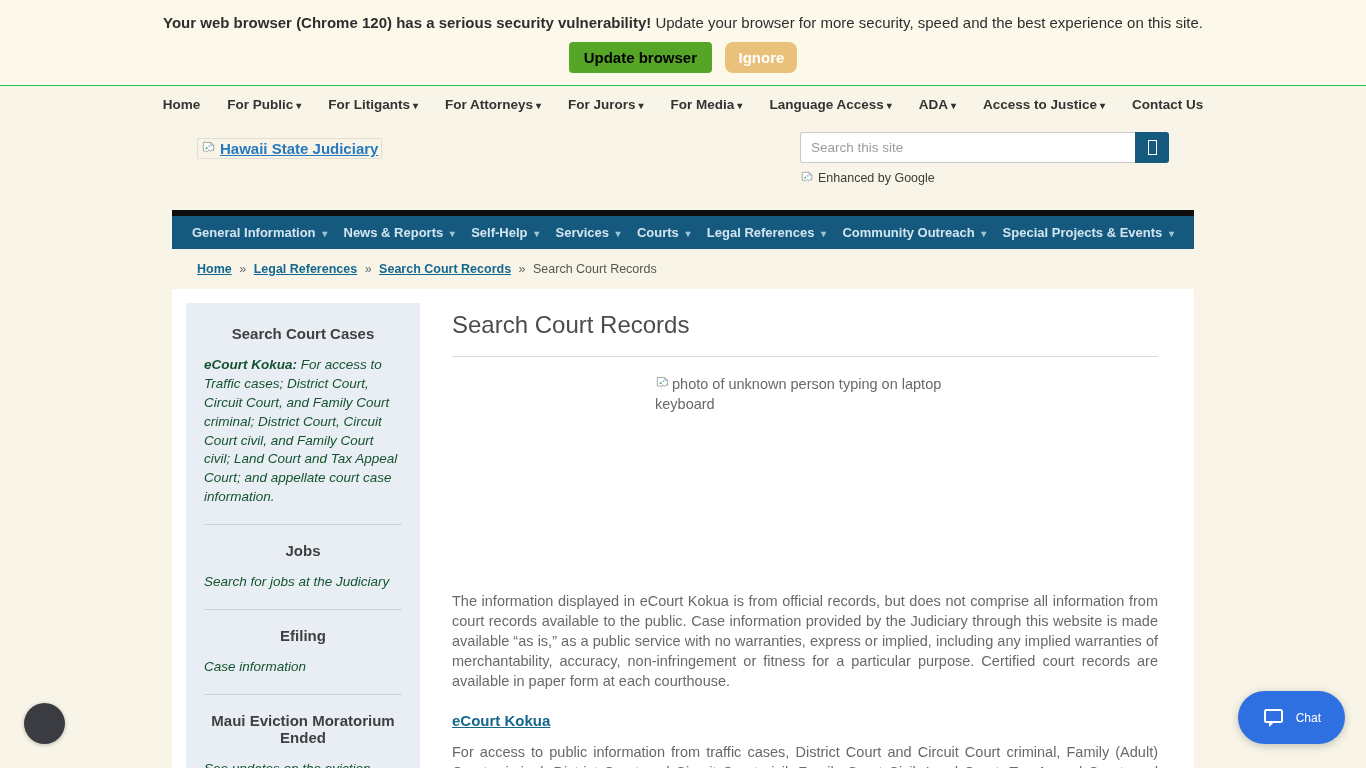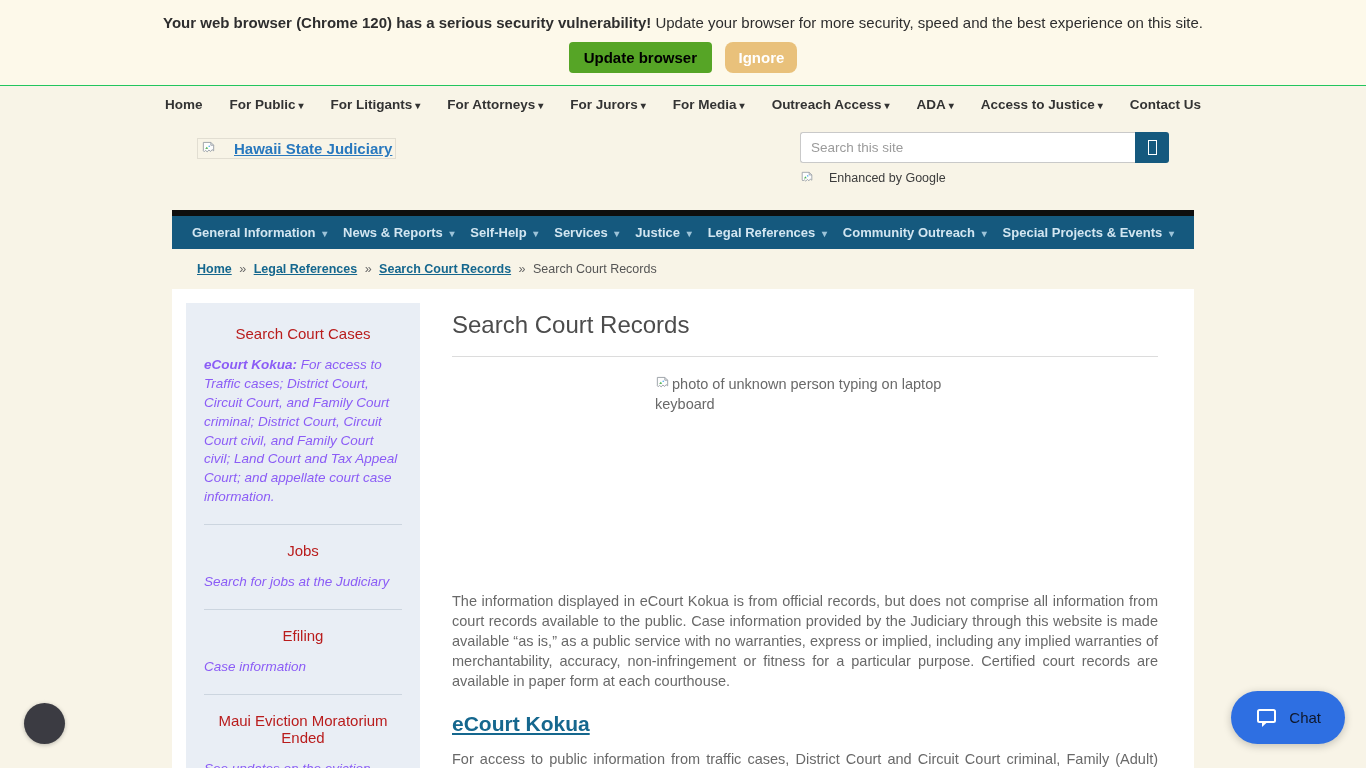--- a/index.html
+++ b/index.html
@@ -39,39 +39,39 @@
   }
   .utilnav .unav-item { cursor:pointer; white-space:nowrap; }
   .caret { font-size:10px; color:#333; margin-left:3px; }
 
   
   .header {
     width:1022px; margin:0 auto; padding:20px 25px 12px;
     display:flex; justify-content:space-between; align-items:flex-start;
   }
   .logo-link {
-    display:inline-flex; align-items:center; gap:16px;
+    display:inline-flex; align-items:center; gap:2px;
     color:#2878be; font-size:15px; font-weight:700; text-decoration:underline;
     border:1px solid #e2ded2; padding:1px 3px; cursor:pointer; margin-top:6px;
   }
   .search-area { display:flex; flex-direction:column; align-items:flex-start; }
   .search-row { display:flex; }
   .search-input {
     width:335px; height:31px; border:1px solid #c9c9c9; border-right:none;
     border-radius:3px 0 0 3px; background:#fff; padding:8px 10px;
     font-size:13.5px; color:#444; font-family:Liberation Sans, sans-serif;
   }
   .search-input::placeholder { color:#9b9b9b; }
   .search-btn {
     width:34px; height:31px; background:#15597e; border:none; cursor:pointer;
     border-radius:0 3px 3px 0; display:flex; align-items:center; justify-content:center;
   }
   .tofu { display:block; width:9px; height:15px; border:1.5px solid #fff; }
   .enhanced {
-    margin-top:8px; display:inline-flex; align-items:center; gap:13px;
+    margin-top:8px; display:inline-flex; align-items:center; gap:2px;
     font-size:12.5px; color:#3c3c3c;
   }
 
   
   .mainnav-wrap { width:1022px; margin:13px auto 0;border-radius:10px; }
   .mainnav-topbar { height:6px; background:#0e0e0e; }
   .mainnav {
     background:#15597e; height:33px;
     display:flex; align-items:center; justify-content:space-between;
     padding:0 20px;
@@ -94,25 +94,25 @@
   
   .content-wrap {
     width:1022px; margin:4px auto 0; background:#fff;
     display:flex; padding:14px; min-height:520px;
   }
   .sidebar {
     width:234px; flex:0 0 234px; background:#e9eef5;
     padding:22px 18px 10px; align-self:stretch;
   }
   .sb-title {
-    text-align:center; color:#b91c1c; font-size:15px; font-weight:400;
+    text-align:center; color:#404040; font-size:15px; font-weight:700;
     margin-bottom:14px; cursor:pointer;
   }
   .sb-text {
-    font-style:italic; font-size:13.5px; color:#8b5cf6; line-height:1.4;
+    font-style:italic; font-size:13.5px; color:#14532d; line-height:1.4;
   }
   .sb-text b { font-weight:700; }
   .sb-divider { border:none; border-top:1px solid #ccd5df; margin:17px 0; }
 
   .main {
     flex:1; padding:8px 22px 0 32px;
   }
   .page-title { font-size:24px; font-weight:400; color:#4c4c4c; }
   .title-rule { border:none; border-top:1px solid #dcdcdc; margin:17px 0 18px; }
 
@@ -120,58 +120,58 @@
     width:300px; height:206px; margin:0 auto 10px;
     font-size:14.5px; color:#696969; line-height:1.35;
   }
   .broken-img-icon { vertical-align:-2px; margin-right:2px; }
 
   .main p {
     font-size:14.5px; color:#696969; line-height:1.38;
     text-align:justify; margin-bottom:15px;
   }
   .content-link {
-    display:inline-block; color:#15678e; font-weight:700; font-size:21px;
+    display:inline-block; color:#15678e; font-weight:700; font-size:15px;
     text-decoration:underline; margin:6px 0 13px; cursor:pointer;
   }
 
   
   .a11y-circle {
     position:fixed; left:24px; bottom:24px; width:41px; height:41px;
     border-radius:50%; background:#3b3b42; cursor:pointer;
     box-shadow:0 1px 4px rgba(0,0,0,0.25);
   }
   .chat-btn {
     position:fixed; right:21px; bottom:24px; height:53px; padding:0 24px;
     border-radius:27px; background:#2e6fe2; border:none; cursor:pointer;
     display:flex; align-items:center; gap:10px; color:#fff;
     box-shadow:0 2px 8px rgba(0,0,0,0.22);
     font-family:"Liberation Sans", sans-serif;
   }
-  .chat-label { font-size:15px; color:#0f172a; }
+  .chat-label { font-size:12px; color:#ffffff; }
 </style>
 </head>
 <body>
 
 <div class="banner">
   <div class="banner-msg"><b>Your web browser (Chrome 120) has a serious security vulnerability!</b><span> Update your browser for more security, speed and the best experience on this site.</span></div>
   <div class="banner-buttons">
     <button class="btn-update">Update browser</button>
     <button class="btn-ignore">Ignore</button>
   </div>
 </div>
 
 <div class="utilnav">
   <span class="unav-item"><span>Home</span></span>
   <span class="unav-item"><span>For Public</span><span class="caret">▾</span></span>
   <span class="unav-item"><span>For Litigants</span><span class="caret">▾</span></span>
   <span class="unav-item"><span>For Attorneys</span><span class="caret">▾</span></span>
   <span class="unav-item"><span>For Jurors</span><span class="caret">▾</span></span>
   <span class="unav-item"><span>For Media</span><span class="caret">▾</span></span>
-  <span class="unav-item"><span>Outreach Access</span><span class="caret">▾</span></span>
+  <span class="unav-item"><span>Language Access</span><span class="caret">▾</span></span>
   <span class="unav-item"><span>ADA</span><span class="caret">▾</span></span>
   <span class="unav-item"><span>Access to Justice</span><span class="caret">▾</span></span>
   <span class="unav-item"><span>Contact Us</span></span>
 </div>
 
 <div class="header">
   <a class="logo-link">
     <svg class="broken-img-icon" width="15" height="15" viewBox="0 0 16 16">
       <path d="M2.5 1.5 H10.5 L13.5 4.5 V10.5 L11.8 9.2 L10.2 11.2 L8.4 9.6 L6.6 11.6 L4.8 10 L3.4 11.4 L2.5 10.4 Z" fill="#fdfdfd" stroke="#9aa0a6" stroke-width="1"></path>
       <path d="M10.5 1.5 V4.5 H13.5" fill="none" stroke="#9aa0a6" stroke-width="1"></path>
@@ -199,21 +199,21 @@
   </div>
 </div>
 
 <div class="mainnav-wrap">
   <div class="mainnav-topbar"></div>
   <div class="mainnav">
     <span class="mnav-item"><span>General Information</span> <span class="caret">▾</span></span>
     <span class="mnav-item"><span>News &amp; Reports</span> <span class="caret">▾</span></span>
     <span class="mnav-item"><span>Self-Help</span> <span class="caret">▾</span></span>
     <span class="mnav-item"><span>Services</span> <span class="caret">▾</span></span>
-    <span class="mnav-item"><span>Justice</span> <span class="caret">▾</span></span>
+    <span class="mnav-item"><span>Courts</span> <span class="caret">▾</span></span>
     <span class="mnav-item"><span>Legal References</span> <span class="caret">▾</span></span>
     <span class="mnav-item"><span>Community Outreach</span> <span class="caret">▾</span></span>
     <span class="mnav-item"><span>Special Projects &amp; Events</span> <span class="caret">▾</span></span>
   </div>
 </div>
 
 <div class="breadcrumb">
   <a>Home</a>
   <span class="bc-sep">»</span>
   <a>Legal References</a>

